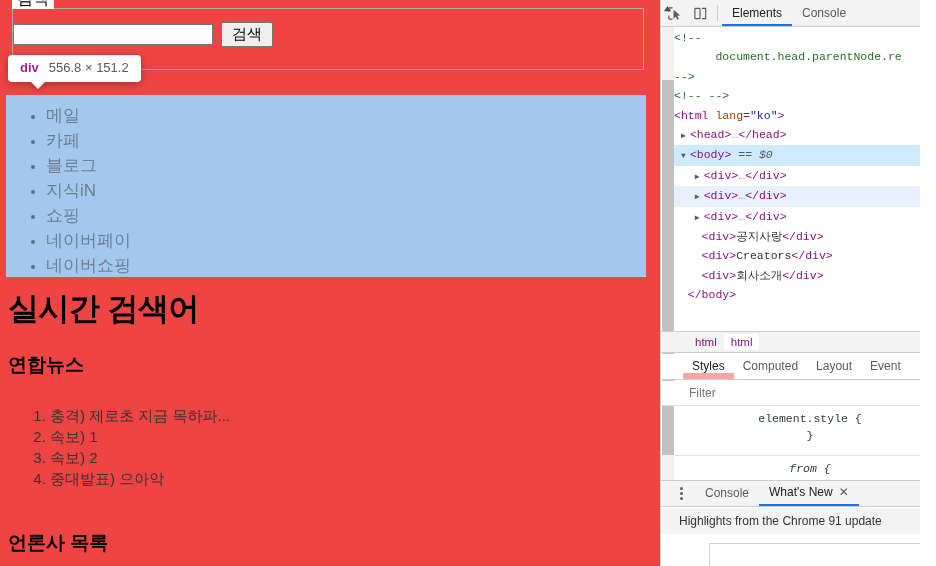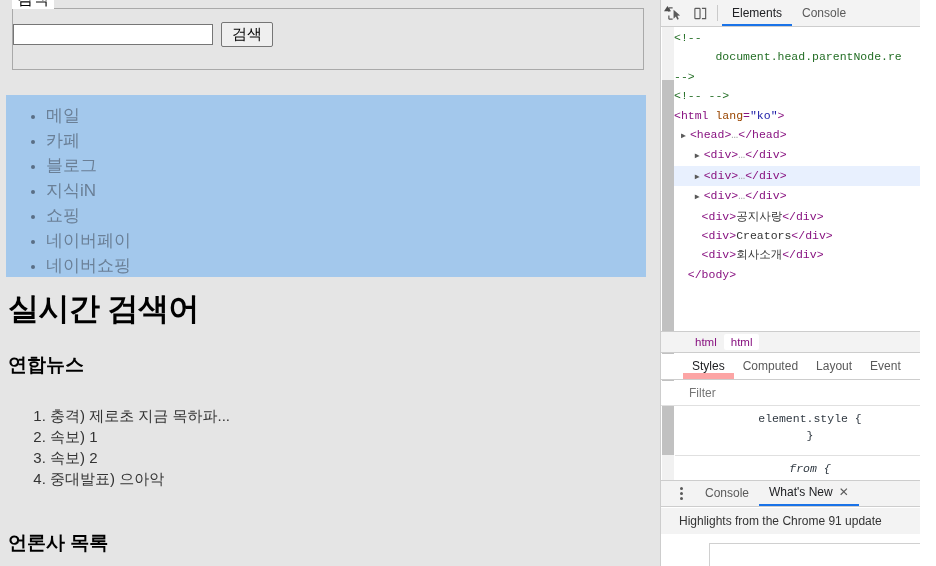--- a/index.html
+++ b/index.html
@@ -14,21 +14,21 @@
     font-family: "Liberation Sans", sans-serif;
     position: relative;
   }
 
   
   #page {
     position: absolute;
     left: 0; top: 0;
     width: 660px;
     height: 566px;
-    background: #e5e5e5;
+    background: #ef4444;
     overflow: hidden;
   }
 
   .fieldset {
     position: absolute;
     left: 10px;
     top: 8px;
     width: 632px;
     height: 62px;
     border: 1px solid #a9a9a9;
@@ -502,20 +502,24 @@
       <li>메일</li>
       <li>카페</li>
       <li>블로그</li>
       <li>지식iN</li>
       <li>쇼핑</li>
       <li>네이버페이</li>
       <li>네이버쇼핑</li>
     </ul>
   </div>
 
+  <div class="dt-tooltip">
+    <span class="tag">div</span><span class="dims">556.8 × 151.2</span>
+    <div class="dt-tooltip-arrow"></div>
+  </div>
 
   <h1 class="page-h1">실시간 검색어</h1>
   <h3 class="page-h3-1">연합뉴스</h3>
 
   <ol class="news-list">
     <li>충격) 제로초 지금 목하파...</li>
     <li>속보) 1</li>
     <li>속보) 2</li>
     <li>중대발표) 으아악</li>
   </ol>
@@ -555,20 +559,21 @@
     <div class="dt-scroll-thumb"></div>
   </div>
 
   <div class="dt-tree">
     <div class="tl"><span class="c-comment">&lt;!--</span></div>
     <div class="tl">      <span class="c-comment">document.head.parentNode.re</span></div>
     <div class="tl"><span class="c-comment">--&gt;</span></div>
     <div class="tl"><span class="c-comment">&lt;!-- --&gt;</span></div>
     <div class="tl"><span class="c-tag">&lt;html </span><span class="c-attr">lang</span><span class="c-punct">=</span><span class="c-val">"ko"</span><span class="c-tag">&gt;</span></div>
     <div class="tl"> <span class="arrow">▶</span><span class="c-tag">&lt;head&gt;</span><span class="c-gray">…</span><span class="c-tag">&lt;/head&gt;</span></div>
+    <div class="tl sel"> <span class="arrow">▼</span><span class="c-tag">&lt;body&gt;</span><span class="c-dollar"> == $0</span></div>
     <div class="tl">   <span class="arrow">▶</span><span class="c-tag">&lt;div&gt;</span><span class="c-gray">…</span><span class="c-tag">&lt;/div&gt;</span></div>
     <div class="tl hover">   <span class="arrow">▶</span><span class="c-tag">&lt;div&gt;</span><span class="c-gray">…</span><span class="c-tag">&lt;/div&gt;</span></div>
     <div class="tl">   <span class="arrow">▶</span><span class="c-tag">&lt;div&gt;</span><span class="c-gray">…</span><span class="c-tag">&lt;/div&gt;</span></div>
     <div class="tl">    <span class="c-tag">&lt;div&gt;</span><span class="c-text">공지사랑</span><span class="c-tag">&lt;/div&gt;</span></div>
     <div class="tl">    <span class="c-tag">&lt;div&gt;</span><span class="c-text">Creators</span><span class="c-tag">&lt;/div&gt;</span></div>
     <div class="tl">    <span class="c-tag">&lt;div&gt;</span><span class="c-text">회사소개</span><span class="c-tag">&lt;/div&gt;</span></div>
     <div class="tl">  <span class="c-tag">&lt;/body&gt;</span></div>
     <div class="tl"> </div>
   </div>
 

